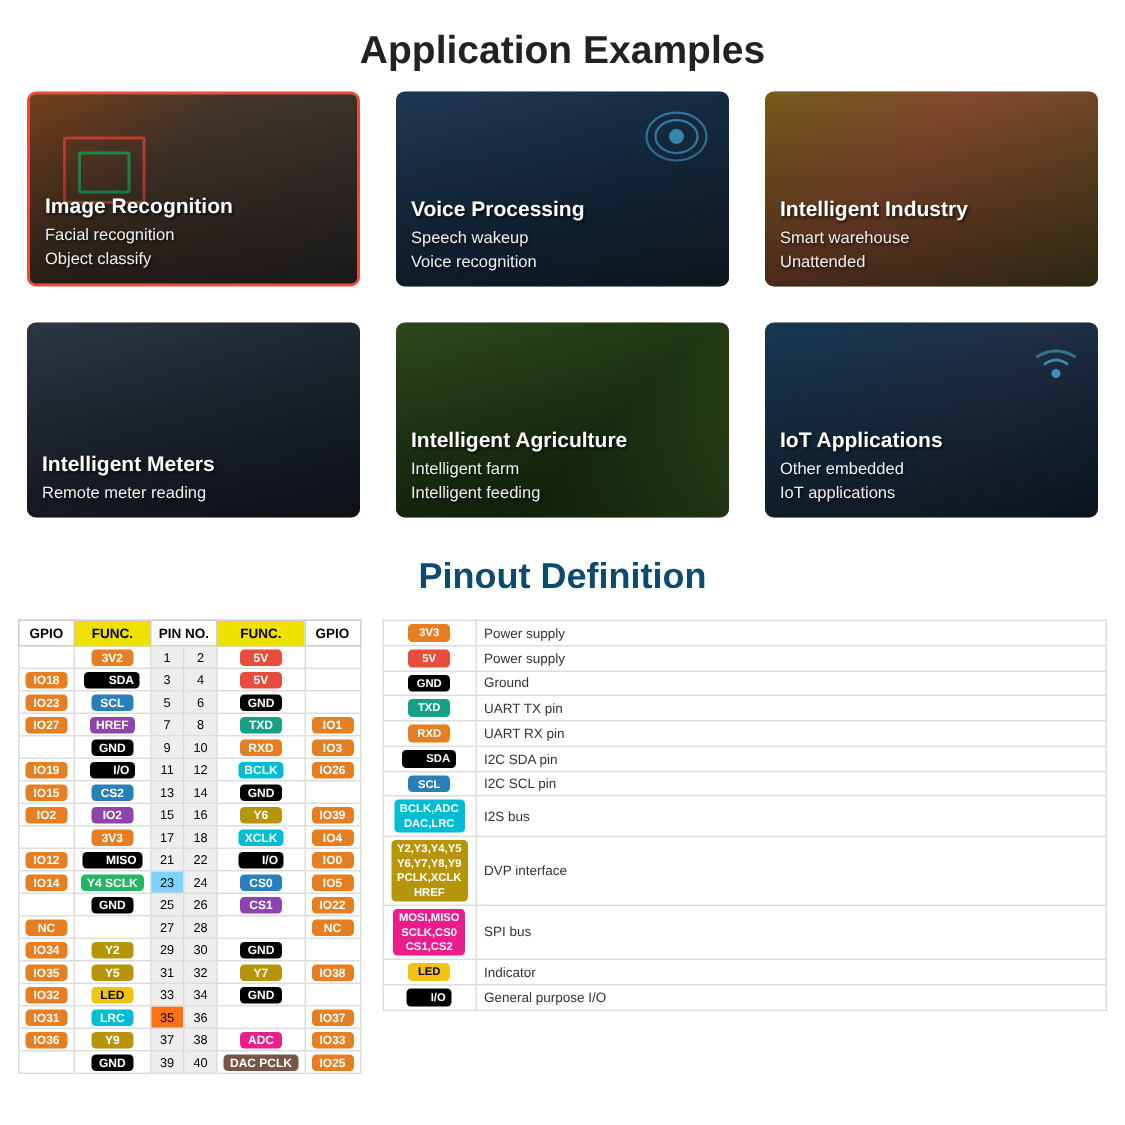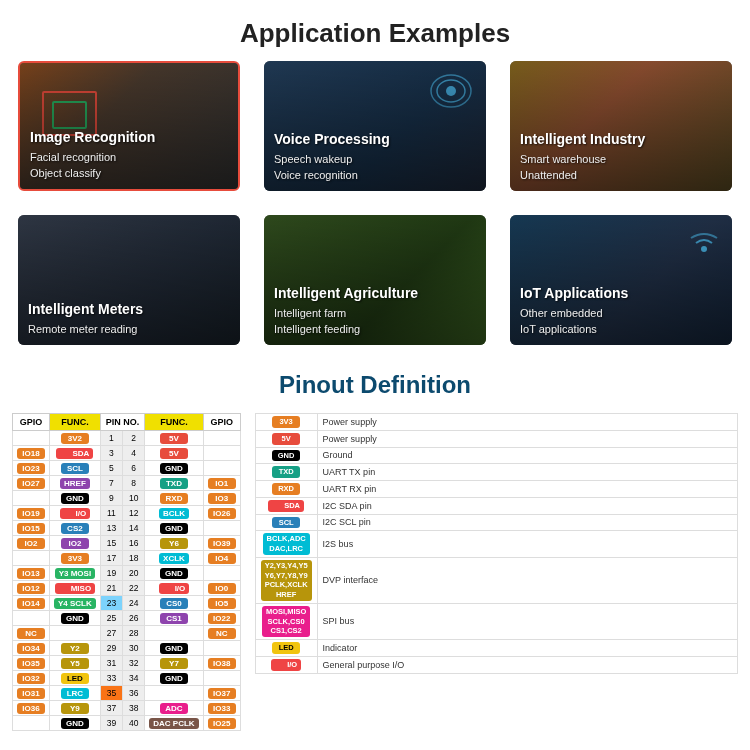--- a/index.html
+++ b/index.html
@@ -120,21 +120,21 @@
       display: inline-block;
       padding: 1px 4px;
       border-radius: 3px;
       font-size: 8px;
       font-weight: 700;
       color: #fff;
       min-width: 28px;
       text-align: center;
     }
     .b-orange { background: #e67e22; }
-    .b-green { background: #ef4444; padding-left: 16px; }
+    .b-green { background: #000000; padding-left: 16px; }
     .b-blue { background: #2980b9; }
     .b-purple { background: #8e44ad; }
     .b-red { background: #e74c3c; }
     .b-teal { background: #16a085; }
     .b-yellow { background: #f1c40f; color: #000; }
     .b-olive { background: #b7950b; }
     .b-lime { background: #28b463; }
     .b-pink { background: #e91e8c; }
     .b-cyan { background: #00bcd4; }
     .b-brown { background: #795548; }
@@ -334,28 +334,20 @@
           </tr>
           <tr>
             <td></td>
             <td><span class="badge b-orange">3V3</span></td>
             <td style="background: rgb(238, 238, 238);">17</td>
             <td style="background: rgb(238, 238, 238);">18</td>
             <td><span class="badge b-cyan">XCLK</span></td>
             <td><span class="badge b-orange">IO4</span></td>
           </tr>
           <tr>
-            <td><span class="badge b-orange">IO13</span></td>
-            <td><span class="badge b-lime">Y3 MOSI</span></td>
-            <td style="background: rgb(238, 238, 238);">19</td>
-            <td style="background: rgb(238, 238, 238);">20</td>
-            <td><span class="badge b-black">GND</span></td>
-            <td></td>
-          </tr>
-          <tr>
             <td><span class="badge b-orange">IO12</span></td>
             <td><span class="badge b-green">MISO</span></td>
             <td style="background: rgb(238, 238, 238);">21</td>
             <td style="background: rgb(238, 238, 238);">22</td>
             <td><span class="badge b-green">I/O</span></td>
             <td><span class="badge b-orange">IO0</span></td>
           </tr>
           <tr>
             <td><span class="badge b-orange">IO14</span></td>
             <td><span class="badge b-lime">Y4 SCLK</span></td>

